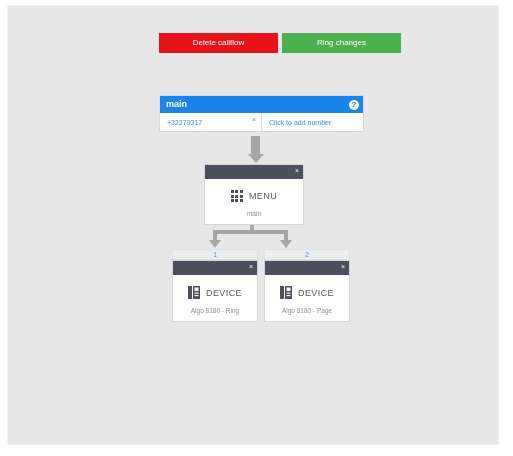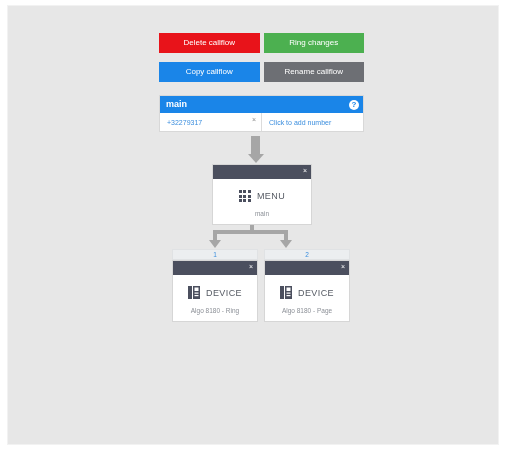--- a/index.html
+++ b/index.html
@@ -21,21 +21,21 @@
     height: 440px;
     background: #e7e7e7;
     border: 1px solid #f2f2f2;
     box-sizing: border-box;
   }
 
   
   .btn-row {
     position: absolute;
     left: 151px;
-    width: 205px;
+    width: 242px;
     height: 20px;
     display: flex;
     gap: 4px;
   }
   #btn-row-1 { top: 27px; }
   #btn-row-2 { top: 56px; }
   .btn {
     flex: 1 1 0;
     border: 0;
     padding: 0;
@@ -226,45 +226,41 @@
 </head>
 <body>
 
 <div id="app-canvas">
 
   <div id="btn-row-1" class="btn-row">
     <button class="btn btn-delete">Delete callflow</button>
     <button class="btn btn-save">Ring changes</button>
   </div>
 
-  <div id="btn-row-2" class="btn-row">
-    <button class="btn btn-copy">Copy callflow</button>
-    <button class="btn btn-rename">Rename callflow</button>
-  </div>
 
   <div id="callflow-panel">
     <div id="callflow-header">
       <span id="callflow-title">main</span>
       <span class="help-icon">?</span>
     </div>
     <div id="number-row">
       <div class="number-cell">
         <span>+32279317</span>
         <span class="number-remove">×</span>
       </div>
       <div class="number-cell add">
         <span>Click to add number</span>
       </div>
     </div>
   </div>
 
   <div class="arrow-down" style="left:243px; top:130px; height:20px;"></div>
   <div class="arrow-head" style="left:239.5px; top:148px;"></div>
 
-  <div class="node" id="menu-node" style="left:204px; top:158px; width:100px;">
+  <div class="node" id="menu-node" style="left:196px; top:158px; width:100px;">
     <div class="node-header">
       <span class="node-close">×</span>
     </div>
     <div class="node-body">
       <span class="keypad-icon">
         <i></i>
           <i></i>
           <i></i>
           <i></i>
           <i></i>

